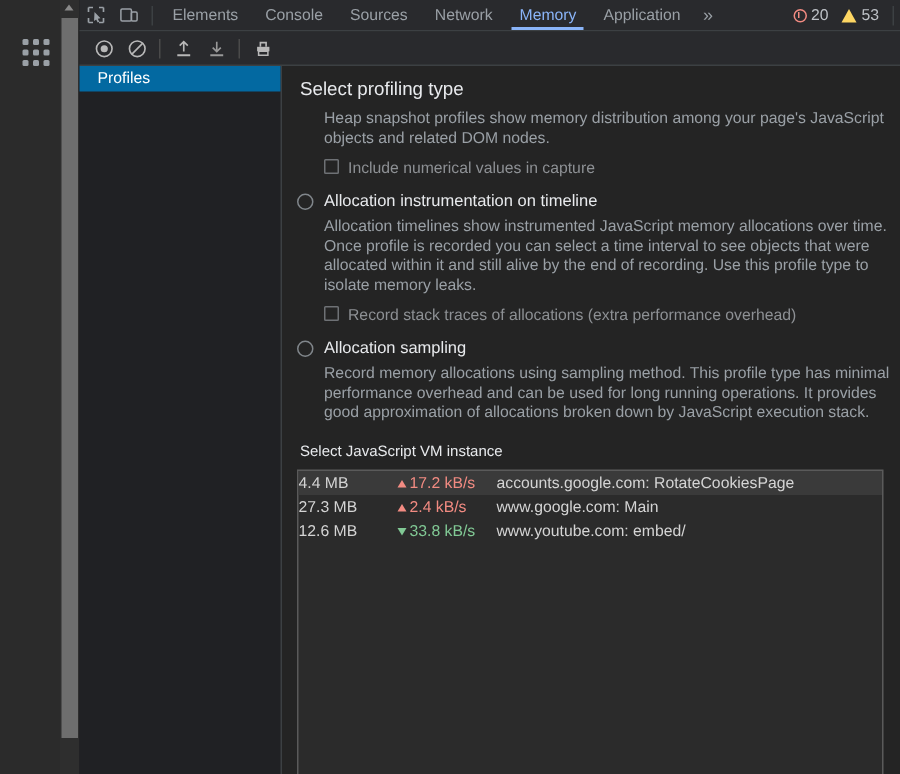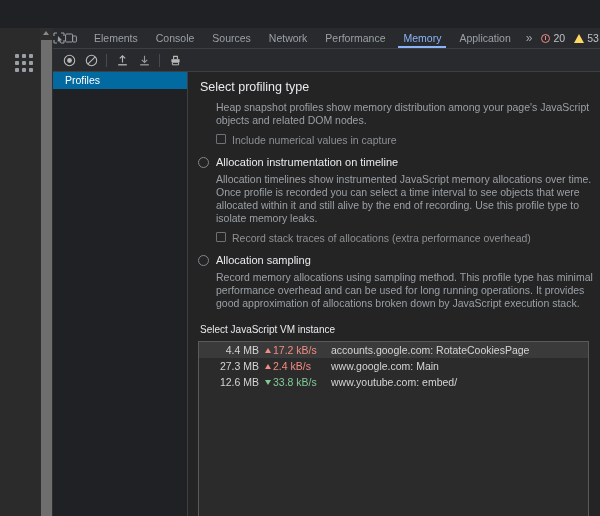--- a/index.html
+++ b/index.html
@@ -4,21 +4,21 @@
 <style>
   html,body{margin:0;padding:0;}
   body{
     width:600px;height:516px;overflow:hidden;
     background:#202124;
     font-family:"Liberation Sans",sans-serif;
     font-size:11px;
     color:#d4d4d4;
     -webkit-font-smoothing:antialiased;
   }
-  .app{position:relative;width:600px;height:408px;margin-top:28px;}
+  .app{position:relative;width:600px;height:408px;}
 
   
   .rail{position:absolute;left:0;top:0;width:48px;height:516px;background:#2b2b2b;}
   .rail .apps-icon{position:absolute;left:15px;top:26px;width:18px;height:18px;
     display:grid;grid-template-columns:repeat(3,4px);grid-template-rows:repeat(3,4px);gap:3px;}
   .rail .apps-icon i{display:block;width:4px;height:4px;background:#9aa0a6;border-radius:1px;}
 
   
   .vscroll{position:absolute;left:40px;top:0;width:13px;height:516px;background:#2e2e2e;border-right:1px solid #1a1a1a;}
   .vscroll .arrow{position:absolute;left:3px;top:3px;width:0;height:0;border-left:3px solid transparent;border-right:3px solid transparent;border-bottom:4px solid #8a8a8a;}
@@ -67,21 +67,21 @@
   .opt-desc{margin:4px 0 0 18px;font-size:10.5px;color:#9aa0a6;line-height:13px;max-width:382px;}
   .sub-check{margin:7px 0 10px 18px;display:flex;align-items:flex-start;gap:6px;cursor:pointer;}
   .chk{width:10px;height:10px;border:1px solid #6e7175;border-radius:1px;box-sizing:border-box;flex:none;}
   .sub-check span{font-size:10.5px;color:#8d9094;}
 
   .h-title2{font-size:10px;color:#e8eaed;margin:14px 0 6px 2px;}
 
   .vmlist{position:relative;width:391px;height:219px;background:#2b2b2b;border:1px solid #5a5a5a;box-sizing:border-box;overflow:hidden;}
   .vmrow{display:flex;align-items:center;height:16px;font-size:10.5px;cursor:pointer;}
   .vmrow.selected{background:#3a3a3a;}
-  .c-size{width:60px;text-align:right;color:#d4d4d4;padding-right:6px;flex:none;}
+  .c-size{width:60px;text-align:left;color:#d4d4d4;padding-right:6px;flex:none;}
   .c-rate{width:66px;display:flex;align-items:center;gap:2px;flex:none;}
   .arrow-up{width:0;height:0;border-left:3px solid transparent;border-right:3px solid transparent;border-bottom:5px solid #f28b82;}
   .arrow-dn{width:0;height:0;border-left:3px solid transparent;border-right:3px solid transparent;border-top:5px solid #81c995;}
   .rate-up{color:#f28b82;}
   .rate-dn{color:#81c995;}
   .c-name{color:#d4d4d4;}
 </style>
 </head>
 <body>
 
@@ -121,21 +121,20 @@
           <rect x="7.6" y="4" width="3.8" height="6" rx="0.8" stroke="#9aa0a6" stroke-width="1" fill="none"></rect>
         </svg>
       </div>
       <div class="tb-sep"></div>
 
       <div class="tabs">
         <div class="tab">Elements</div>
         <div class="tab">Console</div>
         <div class="tab">Sources</div>
         <div class="tab">Network</div>
-        <div class="tab">Performance</div>
         <div class="tab active">Memory</div>
         <div class="tab">Application</div>
         <div class="overflow">»</div>
       </div>
 
       <div class="spacer"></div>
 
       <div class="badges">
         <div class="badge">
           <span class="bdot-err"></span>

